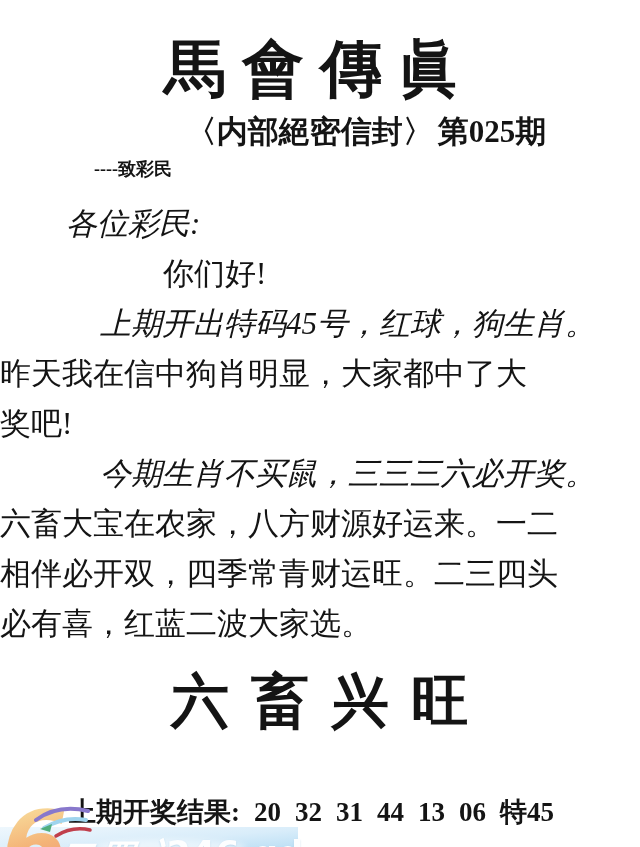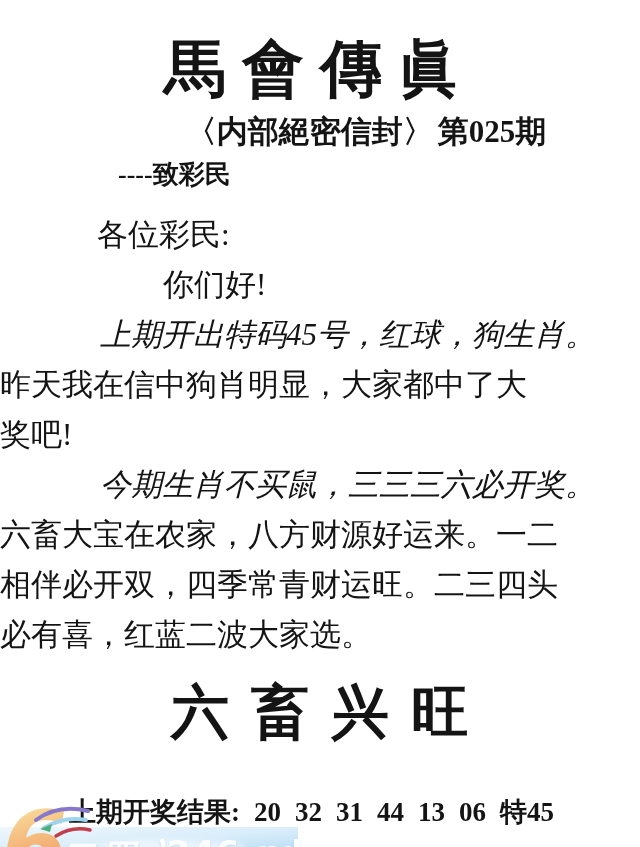--- a/index.html
+++ b/index.html
@@ -27,36 +27,36 @@
     margin-top:6px;
     text-align:center;
     padding-left:92px;           
     font-size:31px;
     font-weight:600;
     white-space:nowrap;
   }
   .subtitle .issue{margin-left:4px;}
   .dedication{
     margin-top:4px;
-    padding-left:118px;
-    font-size:26px;
+    padding-left:94px;
+    font-size:18px;
     font-weight:600;
     white-space:nowrap;
   }
 
   
   .letter{
     margin-top:18px;
     font-size:31px;
     line-height:50px;
     font-weight:500;
     white-space:nowrap;
   }
   .ln{height:50px;}
-  .ln.salutation{padding-left:97px;}
+  .ln.salutation{padding-left:66px;font-style:italic;}
   .ln.greeting{padding-left:163px;}
   .ln.para-start{padding-left:100px;font-style:italic;}
   .ln.cont{}
 
   
   .slogan{
     margin-top:14px;
     text-align:center;
     font-size:58px;
     font-weight:700;

